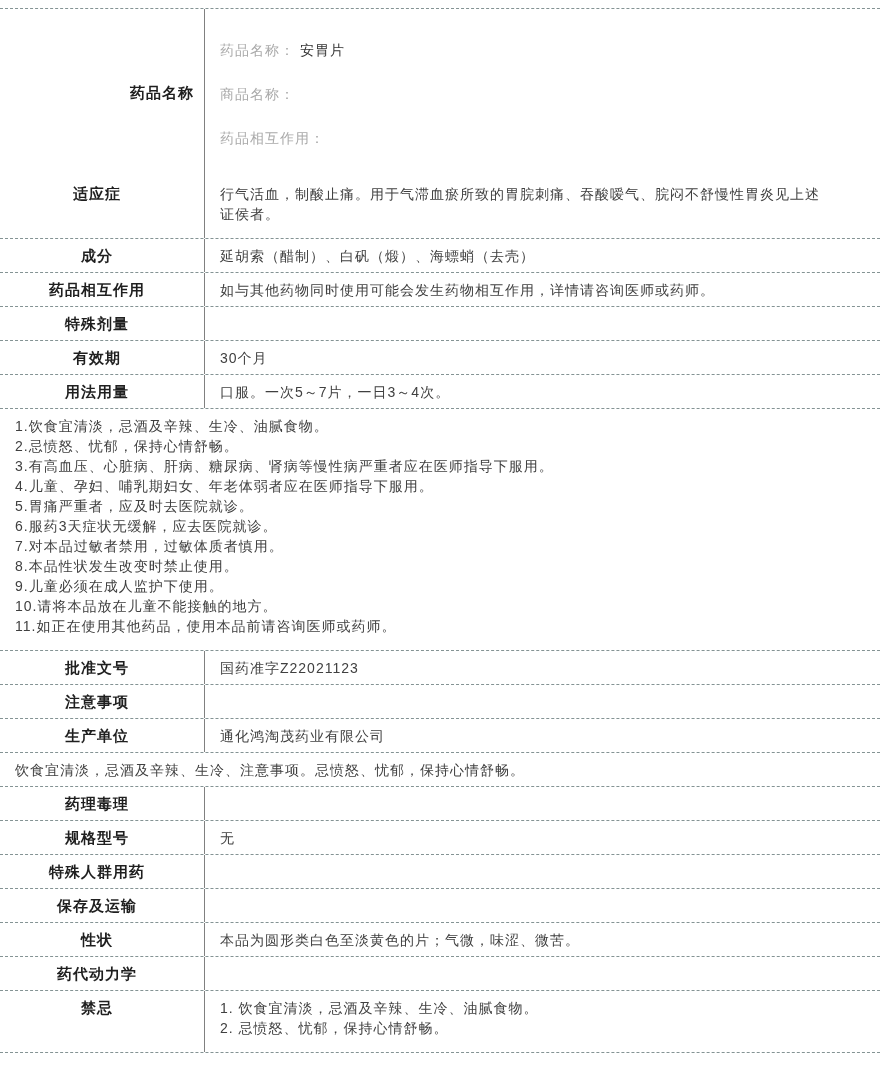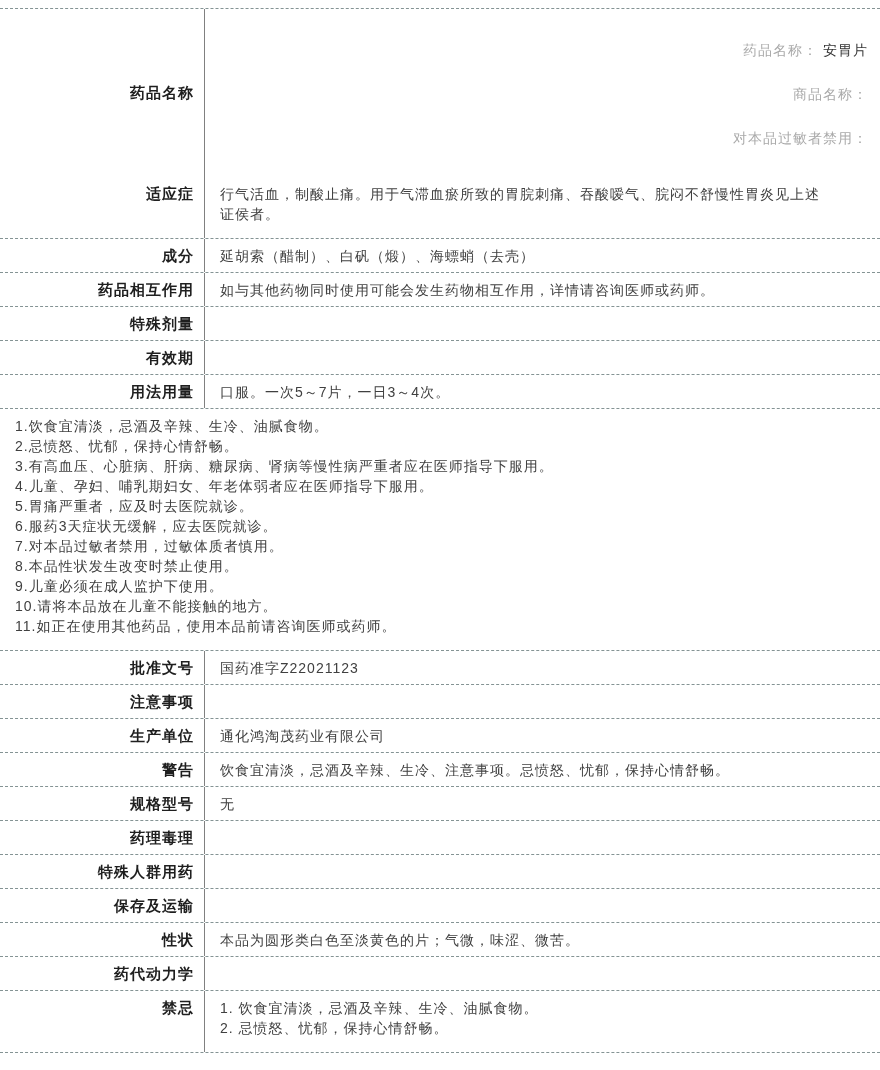--- a/index.html
+++ b/index.html
@@ -20,21 +20,21 @@
   .row {
     display: flex;
     border-top: 1px dashed #849394;
   }
   .row:first-child { border-top: none; }
   .cell.label {
     width: 205px;
     min-width: 205px;
     box-sizing: border-box;
     border-right: 1px solid #808080;
-    text-align: right;
+    text-align: center;
     padding: 7px 10px 5px 0;
     font-weight: bold;
     font-size: 15px;
     color: #1f1f1f;
     letter-spacing: 1px;
     line-height: 20px;
   }
   .cell.value {
     flex: 1;
     box-sizing: border-box;
@@ -52,35 +52,35 @@
     align-items: center;
     justify-content: flex-end;
     padding-top: 0;
     padding-bottom: 0;
   }
   .name-row .cell.value {
     line-height: 22px;
     padding-top: 8px;
     padding-bottom: 6px;
   }
-  .name-row .line { min-height: 22px; text-align: right; }
+  .name-row .line { min-height: 22px; }
   .gray { color: #a9a9a9; }
   .dark { color: #333333; }
   .notes-row .cell.value { padding-bottom: 14px; }
 </style>
 </head>
 <body>
 
 <div class="doc">
   <div class="row name-row">
     <div class="cell label">药品名称</div>
     <div class="cell value">
       <div class="line"><span class="gray">药品名称：</span> <span class="dark">安胃片</span></div>
       <div class="line gray">商品名称：</div>
-      <div class="line gray">对本品过敏者禁用：</div>
+      <div class="line gray">药品相互作用：</div>
     </div>
   </div>
   <div id="rows">
   <div class="row single notes-row">
     <div class="cell label">适应症</div>
     <div class="cell value">行气活血，制酸止痛。用于气滞血瘀所致的胃脘刺痛、吞酸嗳气、脘闷不舒慢性胃炎见上述
 证侯者。</div>
   </div>
 
   <div class="row single">
@@ -94,20 +94,21 @@
   </div>
 
 
   <div class="row single">
     <div class="cell label">特殊剂量</div>
     <div class="cell value"></div>
   </div>
 
   <div class="row single">
     <div class="cell label">有效期</div>
+    <div class="cell value">30个月</div>
   </div>
 
   <div class="row single">
     <div class="cell label">用法用量</div>
     <div class="cell value">口服。一次5～7片，一日3～4次。</div>
   </div>
 
   <div class="row single notes-row">
     <div class="cell value">1.饮食宜清淡，忌酒及辛辣、生冷、油腻食物。
 2.忌愤怒、忧郁，保持心情舒畅。
@@ -130,32 +131,31 @@
   <div class="row single">
     <div class="cell label">注意事项</div>
   </div>
 
   <div class="row single">
     <div class="cell label">生产单位</div>
     <div class="cell value">通化鸿淘茂药业有限公司</div>
   </div>
 
   <div class="row single">
-    <div class="cell label">警告</div>
     <div class="cell value">饮食宜清淡，忌酒及辛辣、生冷、注意事项。忌愤怒、忧郁，保持心情舒畅。</div>
+  </div>
+
+  <div class="row single">
+    <div class="cell label">药理毒理</div>
+    <div class="cell value"></div>
   </div>
 
   <div class="row single">
     <div class="cell label">规格型号</div>
     <div class="cell value">无</div>
-  </div>
-
-  <div class="row single">
-    <div class="cell label">药理毒理</div>
-    <div class="cell value"></div>
   </div>
 
   <div class="row single">
     <div class="cell label">特殊人群用药</div>
     <div class="cell value"></div>
   </div>
 
   <div class="row single">
     <div class="cell label">保存及运输</div>
   </div>

